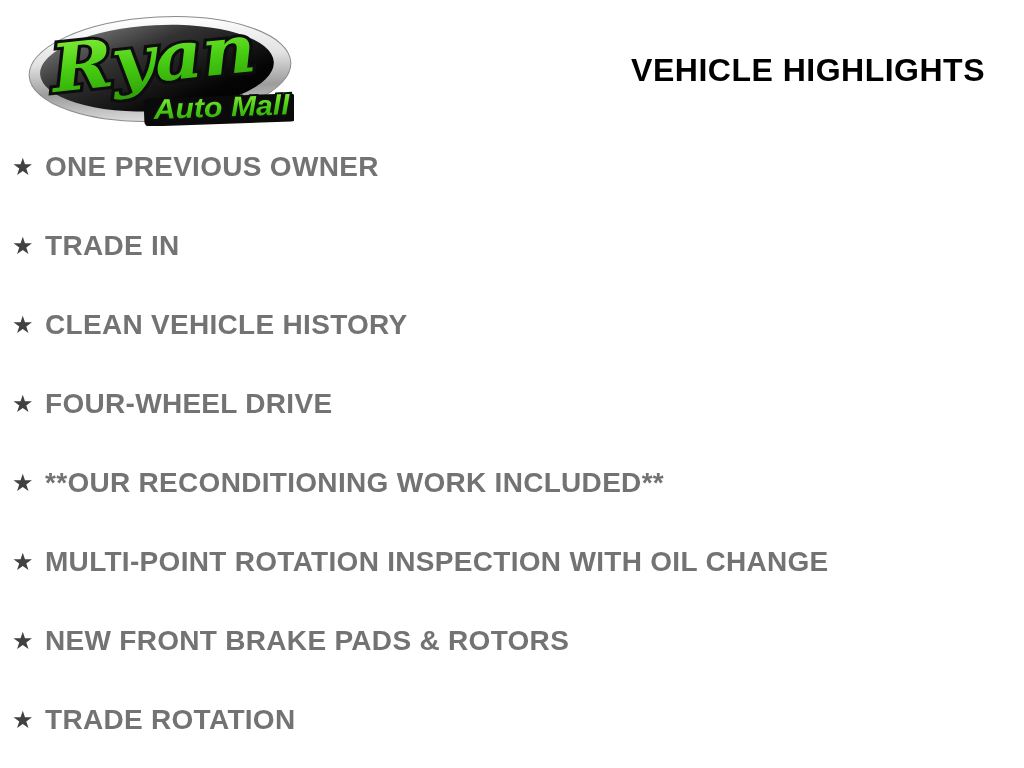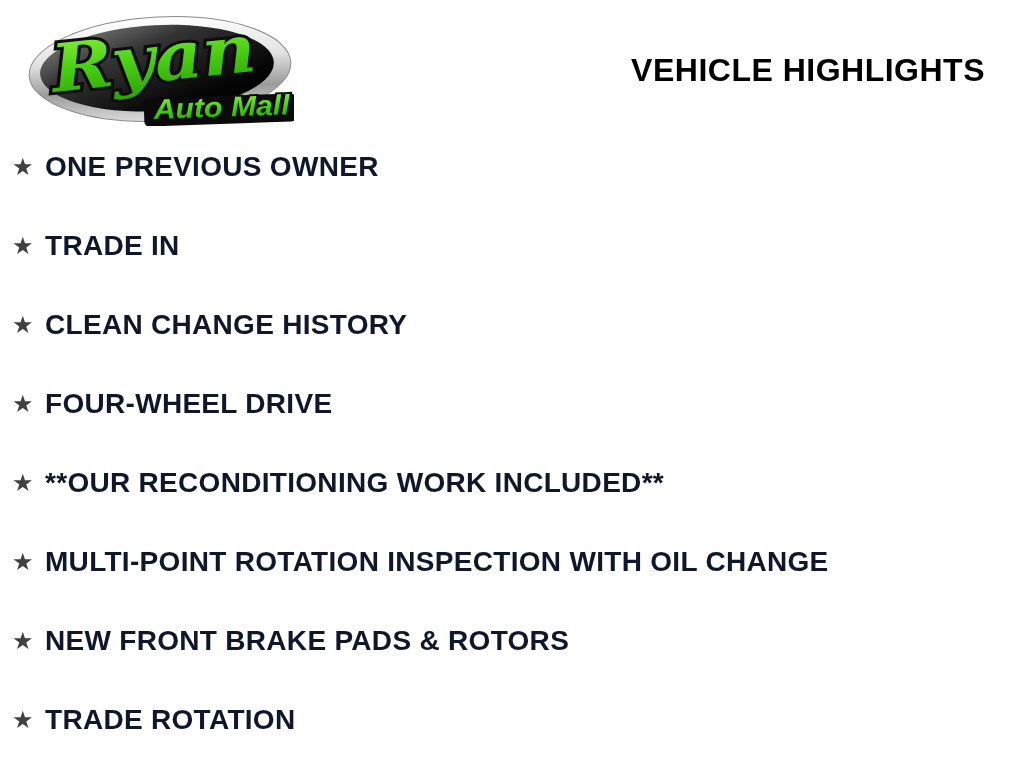--- a/index.html
+++ b/index.html
@@ -46,21 +46,21 @@
     width: 33px;
     font-family: "DejaVu Sans", sans-serif;
     font-size: 24px;
     line-height: 1;
     color: #414141;
     flex: 0 0 33px;
   }
   .label {
     font-size: 28px;
     font-weight: bold;
-    color: #0f172a;
+    color: #737373;
     letter-spacing: 0.3px;
   }
 </style>
 </head>
 <body>
 
 <div class="page">
 
   <svg class="logo" viewBox="0 0 268 114" xmlns="http://www.w3.org/2000/svg" aria-hidden="true">
     <defs>
@@ -97,21 +97,21 @@
     <li>
       <span class="star">★</span>
       <span class="label">ONE PREVIOUS OWNER</span>
     </li>
     <li>
       <span class="star">★</span>
       <span class="label">TRADE IN</span>
     </li>
     <li>
       <span class="star">★</span>
-      <span class="label">CLEAN CHANGE HISTORY</span>
+      <span class="label">CLEAN VEHICLE HISTORY</span>
     </li>
     <li>
       <span class="star">★</span>
       <span class="label">FOUR-WHEEL DRIVE</span>
     </li>
     <li>
       <span class="star">★</span>
       <span class="label">**OUR RECONDITIONING WORK INCLUDED**</span>
     </li>
     <li>

